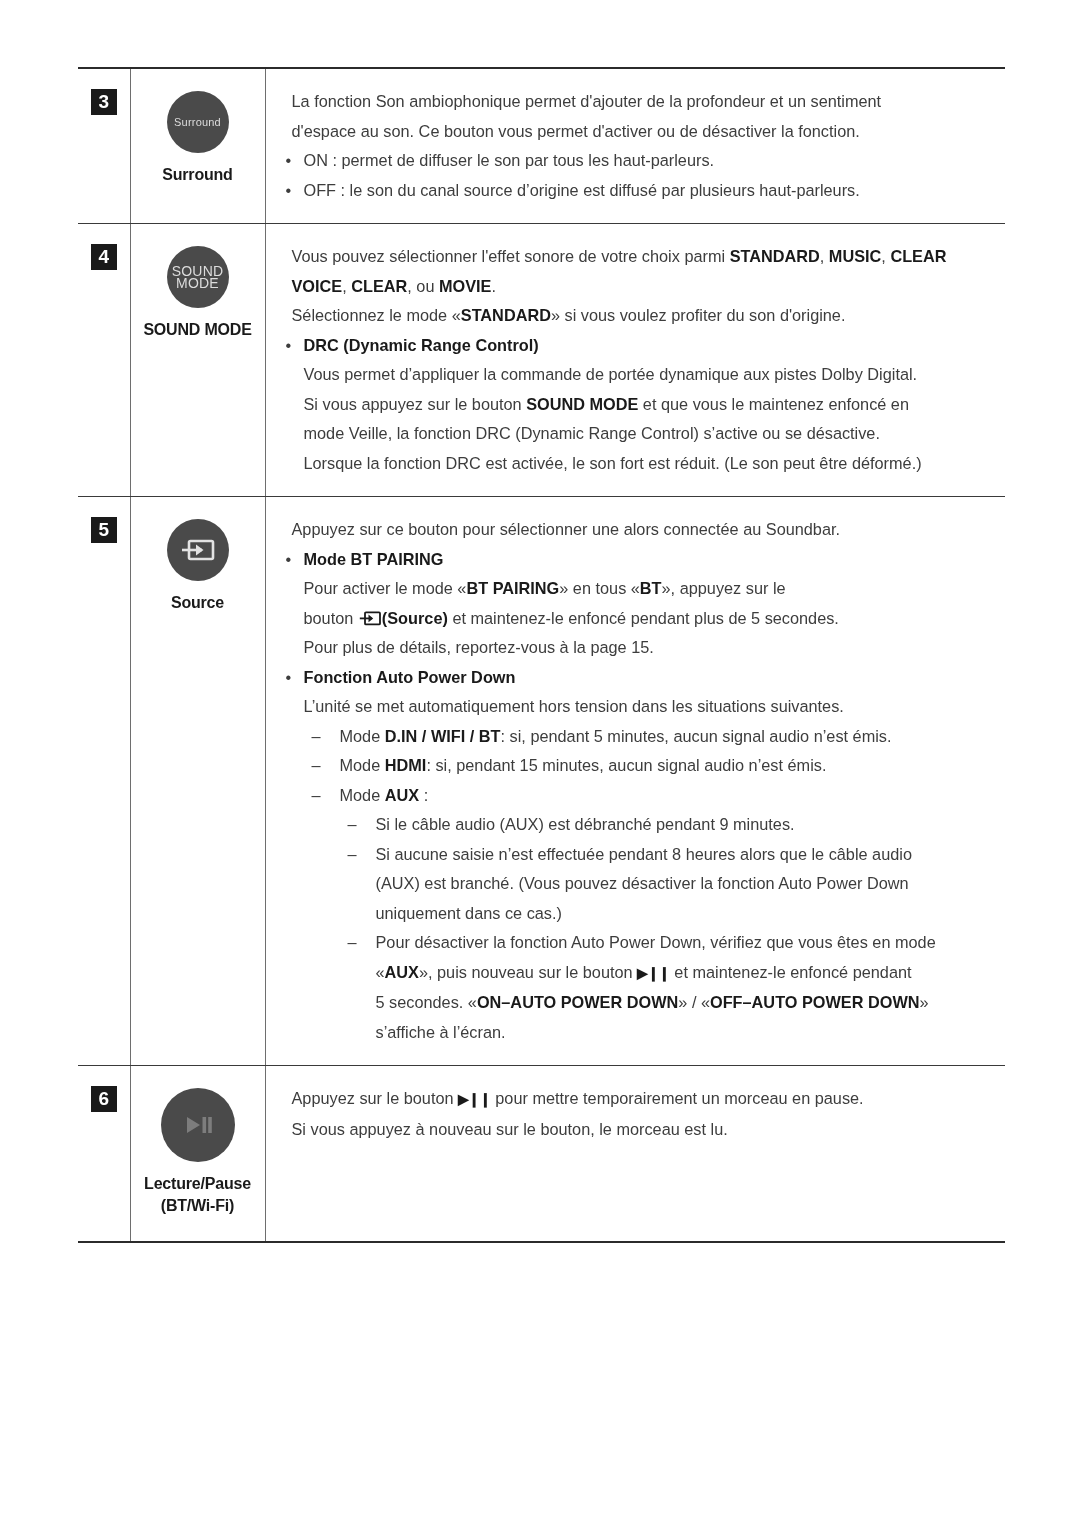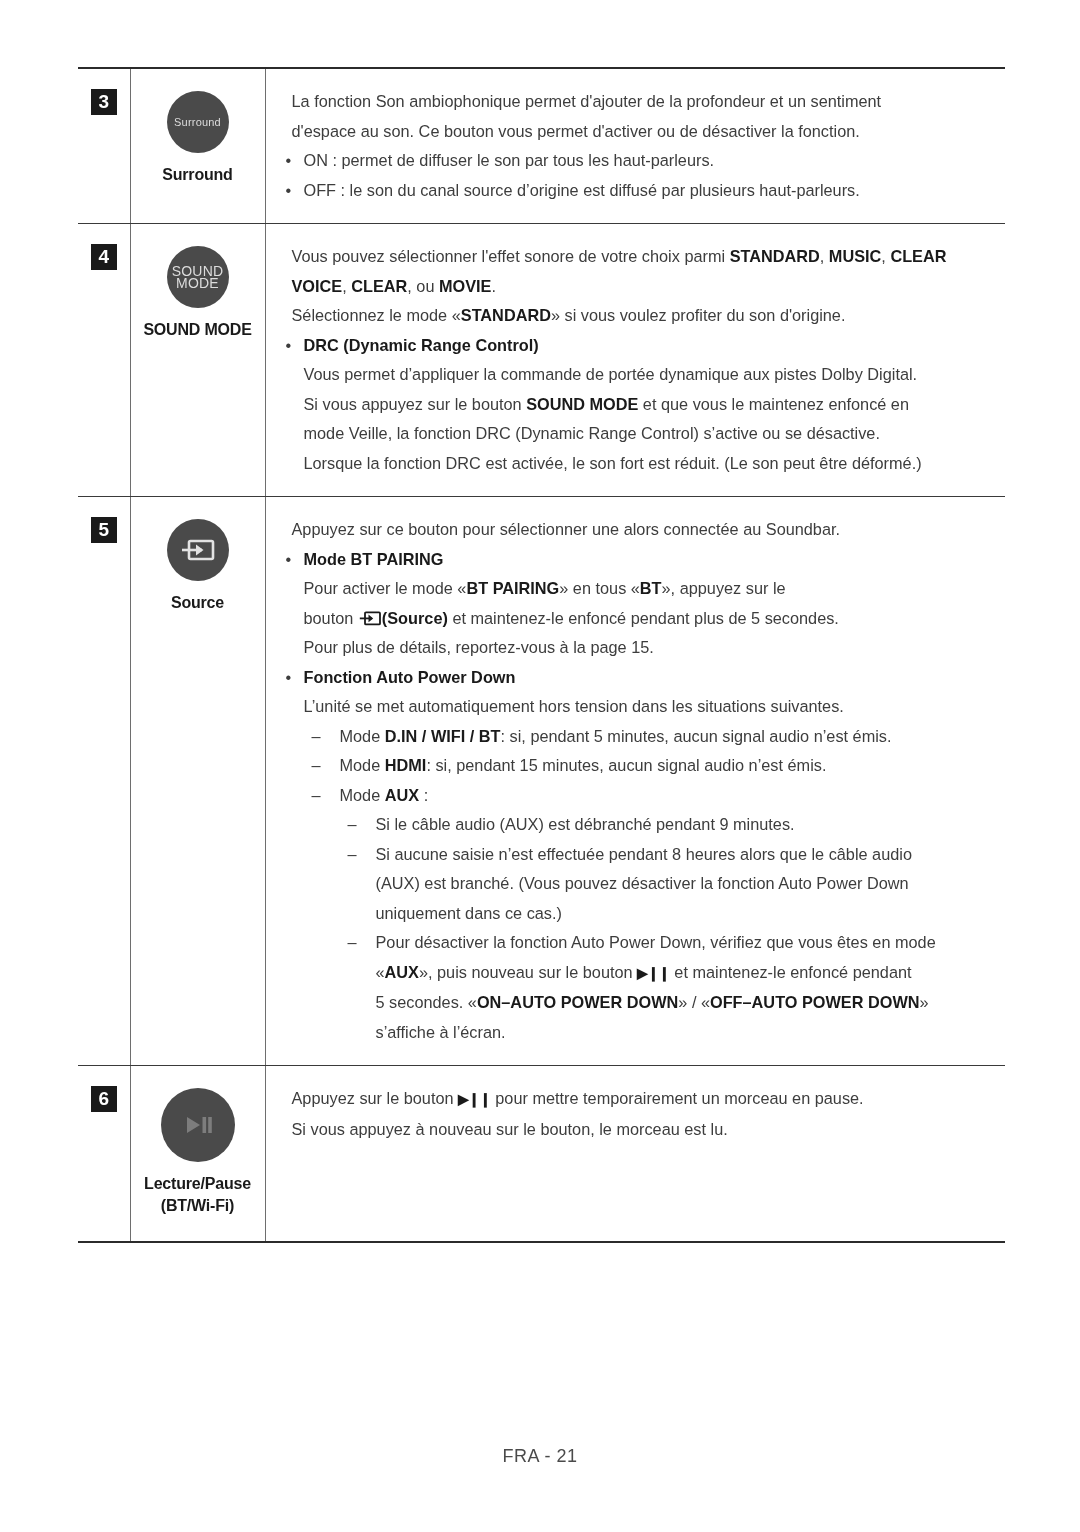--- a/index.html
+++ b/index.html
@@ -297,17 +297,14 @@
         </td>
         <td class="desc-cell">
           <p><span>Appuyez sur le bouton </span><span class="pp-inline">▶❙❙</span><span> pour mettre temporairement un morceau en pause.</span></p>
           <p>Si vous appuyez à nouveau sur le bouton, le morceau est lu.</p>
         </td>
       </tr>
 
     </tbody>
   </table>
 
-  <div class="footer">
-    <span>FRA - 21</span>
-  </div>
 
 </div>
 
 </body></html>

